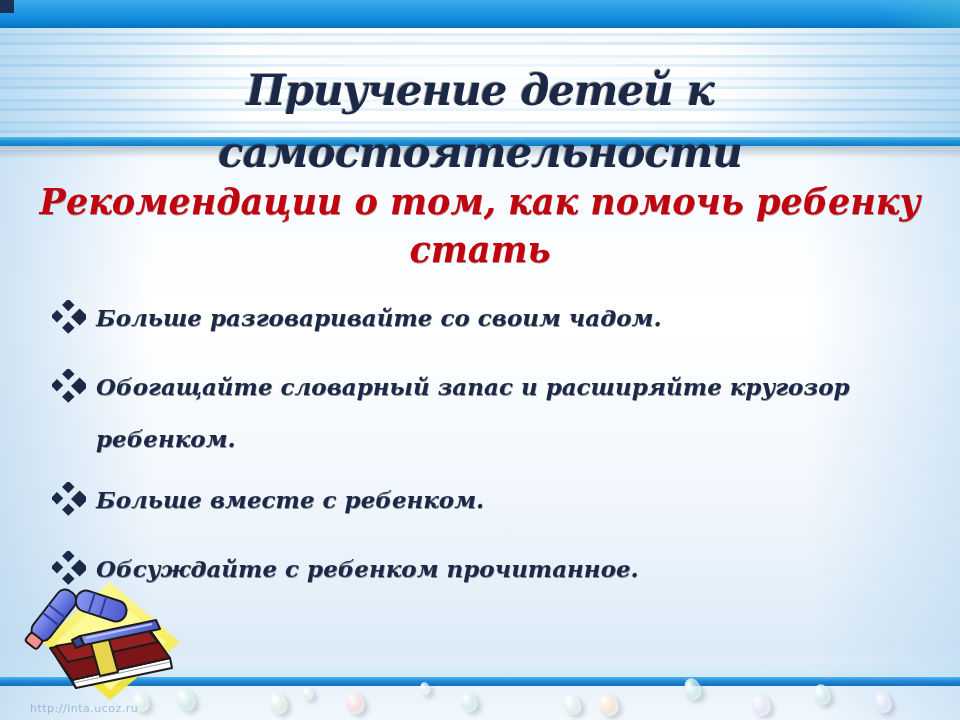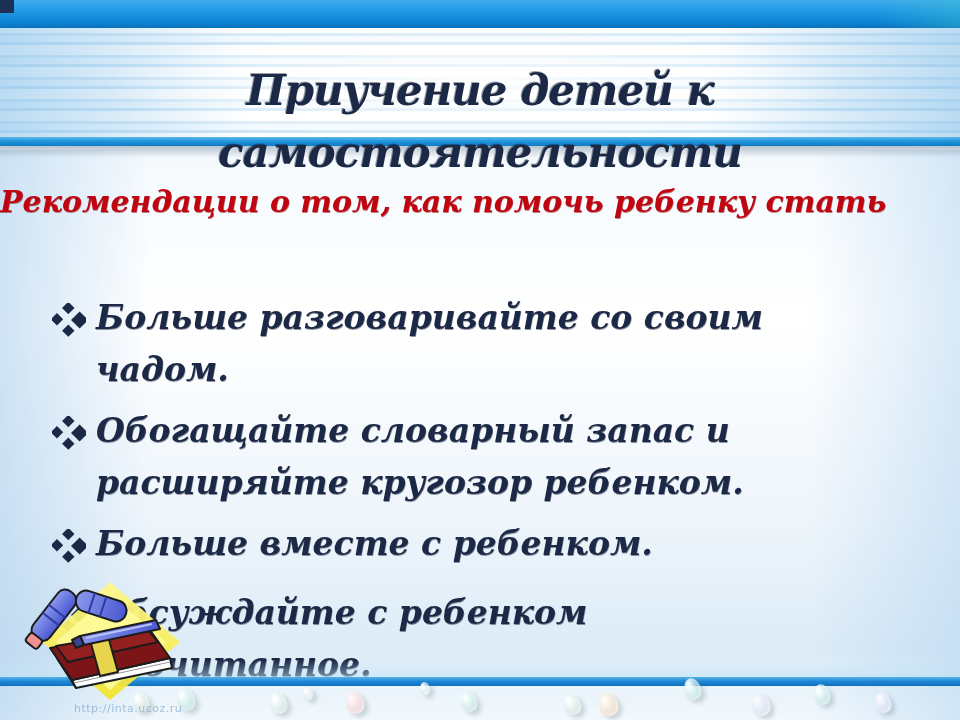--- a/index.html
+++ b/index.html
@@ -39,30 +39,30 @@
   }
   .slide-title{
     position:absolute;left:0;top:60px;width:960px;text-align:center;
     font-size:42px;line-height:62px;font-weight:bold;font-style:italic;
     color:#1b2946;letter-spacing:-1px;
     text-shadow:1px 1px 0 rgba(255,255,255,.25), -1px -1px 0 rgba(10,20,40,.4);
   }
 
   
   .subtitle{
-    position:absolute;left:0;top:178px;width:960px;
-    font-size:30px;line-height:48px;font-weight:bold;font-style:italic;
+    position:absolute;left:0;top:178px;width:960px;text-align:center;
+    font-size:35px;line-height:48px;font-weight:bold;font-style:italic;
     color:#c00511;text-shadow:0.5px 0.5px 0 rgba(120,0,0,.5);
   }
 
   
   .bullet-list{position:absolute;left:52px;top:292px;width:800px;margin:0;padding:0;list-style:none;}
   .bullet-item{
     display:flex;align-items:flex-start;margin:0 0 9px 0;
-    font-size:33px;line-height:52px;font-weight:bold;font-style:italic;color:#1b2946;
+    font-size:23px;line-height:52px;font-weight:bold;font-style:italic;color:#1b2946;
     text-shadow:0.5px 0.5px 0 rgba(10,20,40,.45);
   }
   .bullet-item .marker{flex:0 0 44px;margin-top:8px;}
   .bullet-item .btext{display:block;}
 
   
   .bottom-band{
     position:absolute;left:0;top:677px;width:960px;height:9px;
     background:linear-gradient(180deg,#54b3e9 0%,#1f86d6 50%,#1070bd 100%);
   }
@@ -77,21 +77,21 @@
     transform:rotate(-14deg);
   }
   .drop.peach{background:radial-gradient(ellipse at 34% 28%,rgba(255,252,245,.97) 8%,rgba(243,216,190,.6) 55%,rgba(205,160,120,.5) 95%);}
   .drop.pink{background:radial-gradient(ellipse at 34% 28%,rgba(255,248,248,.97) 8%,rgba(243,200,205,.55) 55%,rgba(210,130,140,.5) 95%);}
   .drop.lavender{background:radial-gradient(ellipse at 34% 28%,rgba(250,250,255,.97) 8%,rgba(214,220,242,.6) 55%,rgba(150,160,200,.5) 95%);}
   .drop.teal{background:radial-gradient(ellipse at 34% 28%,rgba(248,255,254,.97) 8%,rgba(190,228,222,.6) 55%,rgba(110,160,155,.55) 95%);}
 
   .watermark{
     position:absolute;left:30px;top:702px;
     font-family:"DejaVu Sans","Liberation Sans",sans-serif;
-    font-size:11px;color:rgba(100,145,195,.55);filter:blur(.5px);letter-spacing:.5px;margin-left:44px;
+    font-size:11px;color:rgba(100,145,195,.55);filter:blur(.5px);letter-spacing:.5px;
   }
 
   .clipart{position:absolute;left:10px;top:580px;width:172px;height:122px;}
 </style>
 </head>
 <body>
 
 <div class="slide">
 
   <div class="side-tint left"></div>

